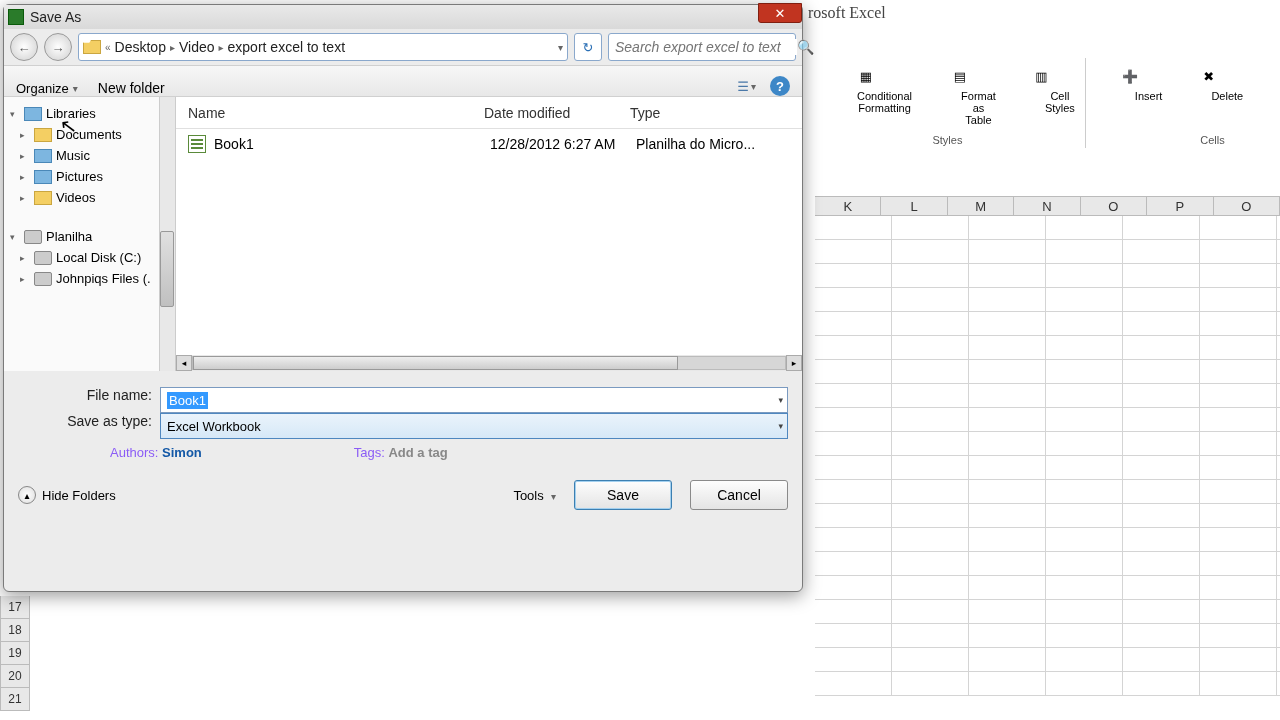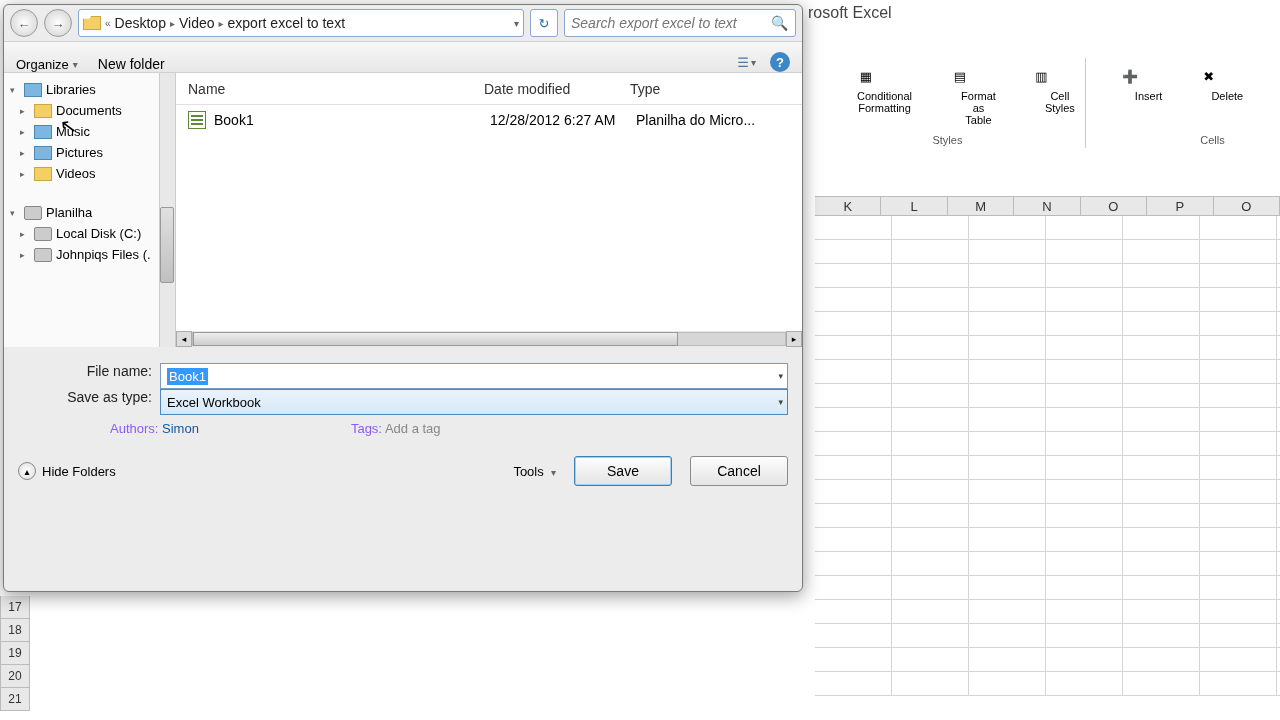--- a/index.html
+++ b/index.html
@@ -1,20 +1,20 @@
 <!DOCTYPE html>
 <html><head>
 <meta charset="utf-8">
 <style>
 * { box-sizing: border-box; margin: 0; padding: 0; font-family: "Segoe UI", Tahoma, sans-serif; font-size: 13px; }
 body { width: 1280px; height: 720px; background: #fff; position: relative; overflow: hidden; }
 
 
 .excel-bg { position: absolute; top: 0; left: 0; right: 0; bottom: 0; }
-.excel-title { position: absolute; top: 4px; left: 808px; font-size: 16px; color: #444; }
+.excel-title { position: absolute; top: 4px; left: 808px; font-size: 16px; color: #444; font-family: Liberation Serif, serif; }
 .ribbon { position: absolute; top: 58px; left: 810px; right: 0; height: 92px; display: flex; gap: 2px; }
 .ribbon-group { border-right: 1px solid #ccc; padding: 2px 6px; display: flex; flex-direction: column; align-items: center; justify-content: space-between; height: 90px; }
 .ribbon-row { display: flex; gap: 4px; }
 .ribbon-btn { display: flex; flex-direction: column; align-items: center; padding: 2px 4px; cursor: pointer; }
 .ribbon-icon { width: 28px; height: 28px; display: flex; align-items: center; justify-content: center; }
 .ribbon-lbl { font-size: 11px; text-align: center; line-height: 1.1; margin-left: 37px; }
 .grp-lbl { font-size: 11px; color: #555; }
 .col-headers { position: absolute; top: 196px; left: 815px; right: 0; height: 20px; display: flex; border-top: 1px solid #bbb; border-bottom: 1px solid #bbb; background: #e8e8e8; }
 .col-h { width: 77px; text-align: center; border-right: 1px solid #bbb; font-size: 13px; color: #333; line-height: 20px; }
 .grid-area { position: absolute; top: 216px; left: 815px; right: 0; bottom: 0; }
@@ -30,21 +30,21 @@
 .title-text { font-size: 14px; color: #222; }
 .close-btn { position: absolute; right: 0; top: -2px; width: 44px; height: 20px; background: #c13420; border: 1px solid #801f10; border-radius: 0 0 3px 3px; color: #fff; display: flex; align-items: center; justify-content: center; font-size: 12px; }
 
 .nav-row { height: 36px; display: flex; align-items: center; padding: 4px 6px; gap: 6px; }
 .nav-btn { width: 28px; height: 28px; border-radius: 50%; background: radial-gradient(#fff,#cfcfcf); border: 1px solid #9a9a9a; display: flex; align-items: center; justify-content: center; font-size: 14px; color: #555; }
 .addr { flex: 1; height: 28px; border: 1px solid #8aa8cc; background: #fff; border-radius: 3px; display: flex; align-items: center; padding: 0 4px; gap: 4px; }
 .folder-icon { width: 18px; height: 14px; background: #f4cf63; border: 1px solid #caa640; clip-path: polygon(0 20%, 35% 20%, 45% 0, 100% 0, 100% 100%, 0 100%); }
 .chev { color: #666; font-size: 10px; }
 .addr-seg { font-size: 14px; color: #222; }
 .refresh { width: 28px; height: 28px; border: 1px solid #8aa8cc; background: #fff; border-radius: 3px; display: flex; align-items: center; justify-content: center; color: #2a6fb5; }
-.search { width: 232px; height: 28px; border: 1px solid #8aa8cc; background: #fff; border-radius: 3px; display: flex; align-items: center; padding: 0 6px; }
+.search { width: 188px; height: 28px; border: 1px solid #8aa8cc; background: #fff; border-radius: 3px; display: flex; align-items: center; padding: 0 6px; }
 .search input { border: none; flex: 1; font-style: italic; color: #888; outline: none; font-size: 14px; }
 .mag { color: #3a6fa6; font-size: 14px; }
 
 .toolbar { height: 32px; display: flex; align-items: flex-end; padding: 0 12px; gap: 20px; border-top: 1px solid #d0d0d0; border-bottom: 1px solid #d0d0d0; background: linear-gradient(#f7f7f7,#e8e8e8); }
 .org { display: flex; align-items: center; gap: 4px; font-size: 14px; }
 .tb-right { margin-left: auto; display: flex; align-items: center; gap: 14px; }
 .view-icon { display: flex; align-items: center; gap: 2px; color: #4a78a8; }
 .help-icon { width: 20px; height: 20px; border-radius: 50%; background: #3d87c7; color: #fff; display: flex; align-items: center; justify-content: center; font-weight: bold; font-size: 12px; }
 
 .body { display: flex; height: 274px; }
@@ -75,21 +75,21 @@
 
 .form { padding: 16px 14px 6px 14px; }
 .form-row { display: flex; align-items: flex-start; margin-bottom: 0; }
 .form-lbl { width: 142px; text-align: right; padding-right: 8px; font-size: 14px; color: #222; }
 .combo { flex: 1; height: 26px; border: 1px solid #7a9ac0; background: #fff; display: flex; align-items: center; padding: 0 6px; position: relative; }
 .combo.hover { background: linear-gradient(#eaf3fb,#d6e8f7); border-color: #4f87bf; }
 .combo .sel { background: #3399ff; color: #fff; padding: 1px 2px; }
 .combo-arr { position: absolute; right: 4px; font-size: 9px; color: #444; }
 .meta-row { display: flex; gap: 40px; padding: 6px 0 0 92px; font-size: 14px; }
 .meta-lbl { color: #8b5cf6; }
-.meta-val { color: #1358a6; }
+.meta-val { color: #1358a6; font-weight: bold; }
 .meta-ph { color: #888; }
 .thumb-row { display: flex; align-items: center; gap: 6px; padding: 20px 0 0 180px; font-size: 14px; }
 .chk { width: 14px; height: 14px; border: 1px solid #888; background: #fff; }
 
 .footer { display: flex; align-items: center; padding: 14px 14px; gap: 12px; }
 .hide { display: flex; align-items: center; gap: 6px; font-size: 14px; }
 .hide-icon { width: 18px; height: 18px; border: 1px solid #888; border-radius: 50%; background: radial-gradient(#fff,#ddd); display: flex; align-items: center; justify-content: center; font-size: 10px; }
 .tools { margin-left: auto; display: flex; align-items: center; gap: 18px; font-size: 14px; }
 .btn { width: 98px; height: 30px; border: 1px solid #8a8a8a; background: linear-gradient(#fdfdfd,#e4e4e4); border-radius: 3px; font-size: 14px; }
 .btn.primary { border: 1px solid #3c7fb1; box-shadow: 0 0 0 1px #a3d0ef inset; }
@@ -314,20 +314,27 @@
   <div class="row-num-col">
     <div class="row-num">17</div>
     <div class="row-num">18</div>
     <div class="row-num">19</div>
     <div class="row-num">20</div>
     <div class="row-num">21</div>
   </div>
 </div>
 
 <div class="dlg">
+  <div class="titlebar">
+    <div class="app-icon"></div>
+    <div class="title-text">Save As</div>
+    <div class="close-btn">
+        <span>✕</span>
+      </div>
+  </div>
 
   <div class="nav-row">
     <div class="nav-btn">
         <span>←</span>
       </div>
     <div class="nav-btn">
         <span>→</span>
       </div>
     <div class="addr">
       <div class="folder-icon"></div>

